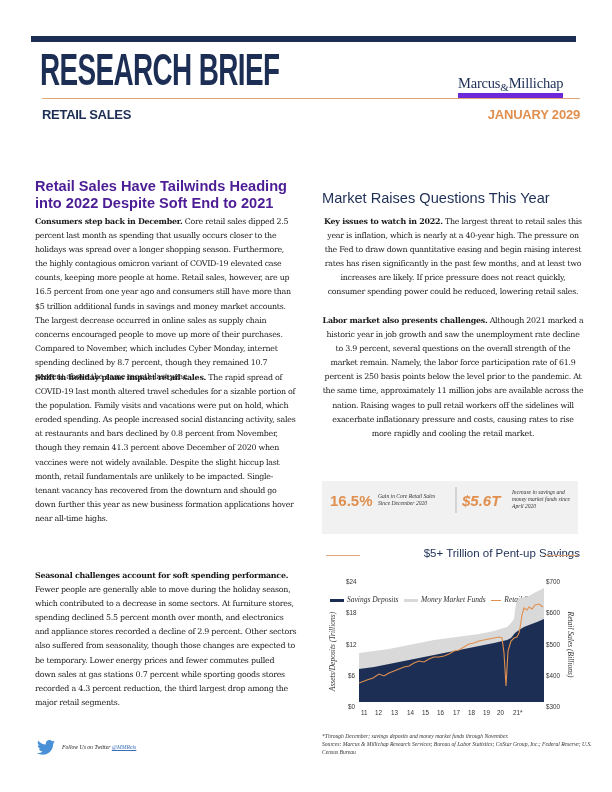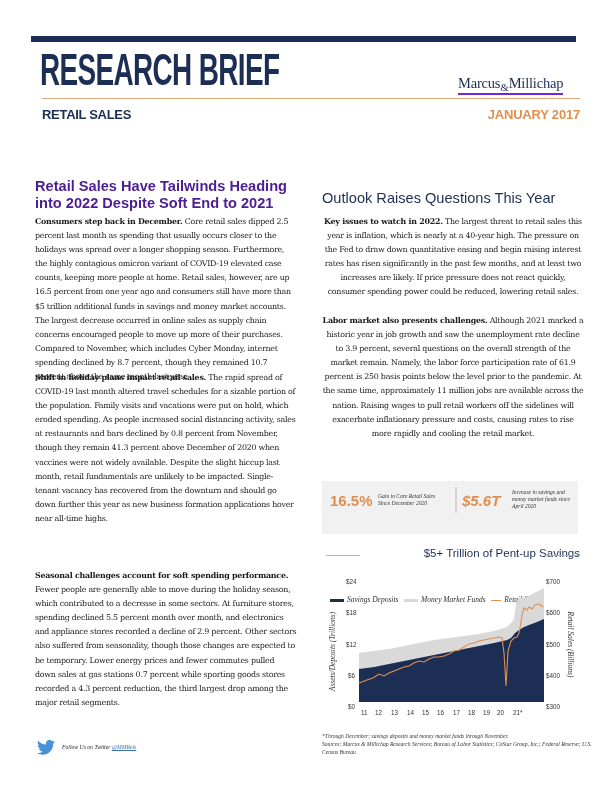--- a/index.html
+++ b/index.html
@@ -4,21 +4,21 @@
 <style>
   html, body { margin:0; padding:0; }
   body { width:612px; height:792px; background:#ffffff; position:relative; overflow:hidden;
          font-family:"DejaVu Serif", serif; color:#1a1a1a; }
   .abs { position:absolute; }
   .topbar { left:31px; top:36px; width:545px; height:6px; background:#1d2e55; }
   .title { left:40px; top:44px; font-family:"Liberation Sans", sans-serif; font-weight:bold;
            font-size:45px; color:#1d2e55; letter-spacing:-1px; transform:scaleX(0.62);
            transform-origin:left top; white-space:nowrap; line-height:52px; }
   .logo { left:458px; top:75px; font-family:"Liberation Serif", serif; font-size:14.5px; color:#1d2e55;
-          white-space:nowrap; border-bottom:2px solid #6d28d9; padding-bottom:1px; letter-spacing:-0.2px; }
+          white-space:nowrap; border-bottom:5px solid #6d28d9; padding-bottom:1px; letter-spacing:-0.2px; }
   .logo .amp { font-size:11px; position:relative; top:3px; }
   .orule { left:42px; top:98px; width:538px; height:1px; background:#e0a878; }
   .subtitle { left:42px; top:107px; font-family:"Liberation Sans", sans-serif; font-weight:bold;
               font-size:13px; color:#1d2e55; letter-spacing:-0.3px; }
   .date { right:32px; top:107px; font-family:"Liberation Sans", sans-serif; font-weight:bold;
           font-size:13px; color:#e08f4e; letter-spacing:-0.2px; }
   .lhead { left:35px; top:178px; width:265px; font-family:"Liberation Sans", sans-serif; font-weight:bold;
            font-size:14.6px; line-height:17px; color:#4c1d95; }
   .rhead { left:322px; top:190px; font-family:"Liberation Sans", sans-serif; font-size:14.6px;
            color:#1d2e55; font-weight:normal; white-space:nowrap; }
@@ -44,31 +44,31 @@
   .follow a { color:#3a6fb8; text-decoration:underline; }
 </style>
 </head>
 <body>
 
 <div class="abs topbar"></div>
 <div class="abs title">RESEARCH BRIEF</div>
 <div class="abs logo"><span>Marcus</span><span class="amp">&amp;</span><span>Millichap</span></div>
 <div class="abs orule"></div>
 <div class="abs subtitle">RETAIL SALES</div>
-<div class="abs date">JANUARY 2017</div>
+<div class="abs date">JANUARY 2029</div>
 
 <div class="abs lhead">Retail Sales Have Tailwinds Heading into 2022 Despite Soft End to 2021</div>
 
 <div class="abs para lcol" style="top:215px;"><b>Consumers step back in December.</b><span> Core retail sales dipped 2.5 percent last month as spending that usually occurs closer to the holidays was spread over a longer shopping season. Furthermore, the highly contagious omicron variant of COVID-19 elevated case counts, keeping more people at home. Retail sales, however, are up 16.5 percent from one year ago and consumers still have more than $5 trillion additional funds in savings and money market accounts. The largest decrease occurred in online sales as supply chain concerns encouraged people to move up more of their purchases. Compared to November, which includes Cyber Monday, internet spending declined by 8.7 percent, though they remained 10.7 percent above the same month last year.</span></div>
 
 <div class="abs para lcol" style="top:371px;"><b>Shift in holiday plans impact retail sales.</b><span> The rapid spread of COVID-19 last month altered travel schedules for a sizable portion of the population. Family visits and vacations were put on hold, which eroded spending. As people increased social distancing activity, sales at restaurants and bars declined by 0.8 percent from November, though they remain 41.3 percent above December of 2020 when vaccines were not widely available. Despite the slight hiccup last month, retail fundamentals are unlikely to be impacted. Single-tenant vacancy has recovered from the downturn and should go down further this year as new business formation applications hover near all-time highs.</span></div>
 
 <div class="abs para lcol" style="top:569px;"><b>Seasonal challenges account for soft spending performance.</b><span> Fewer people are generally able to move during the holiday season, which contributed to a decrease in some sectors. At furniture stores, spending declined 5.5 percent month over month, and electronics and appliance stores recorded a decline of 2.9 percent. Other sectors also suffered from seasonality, though those changes are expected to be temporary. Lower energy prices and fewer commutes pulled down sales at gas stations 0.7 percent while sporting goods stores recorded a 4.3 percent reduction, the third largest drop among the major retail segments.</span></div>
 
-<div class="abs rhead">Outlook Raises Questions This Year</div>
+<div class="abs rhead">Market Raises Questions This Year</div>
 
 <div class="abs para rcol" style="top:215px;"><b>Key issues to watch in 2022.</b><span> The largest threat to retail sales this year is inflation, which is nearly at a 40-year high. The pressure on the Fed to draw down quantitative easing and begin raising interest rates has risen significantly in the past few months, and at least two increases are likely. If price pressure does not react quickly, consumer spending power could be reduced, lowering retail sales.</span></div>
 
 <div class="abs para rcol" style="top:314px;"><b>Labor market also presents challenges.</b><span> Although 2021 marked a historic year in job growth and saw the unemployment rate decline to 3.9 percent, several questions on the overall strength of the market remain. Namely, the labor force participation rate of 61.9 percent is 250 basis points below the level prior to the pandemic. At the same time, approximately 11 million jobs are available across the nation. Raising wages to pull retail workers off the sidelines will exacerbate inflationary pressure and costs, causing rates to rise more rapidly and cooling the retail market.</span></div>
 
 <div class="abs statbox">
   <div class="statnum" style="left:8px; top:11px;">16.5%</div>
   <div class="statlbl" style="left:56px; top:12px;">
     <div>Gain in Core Retail Sales</div>
     <div>Since December 2020</div>

